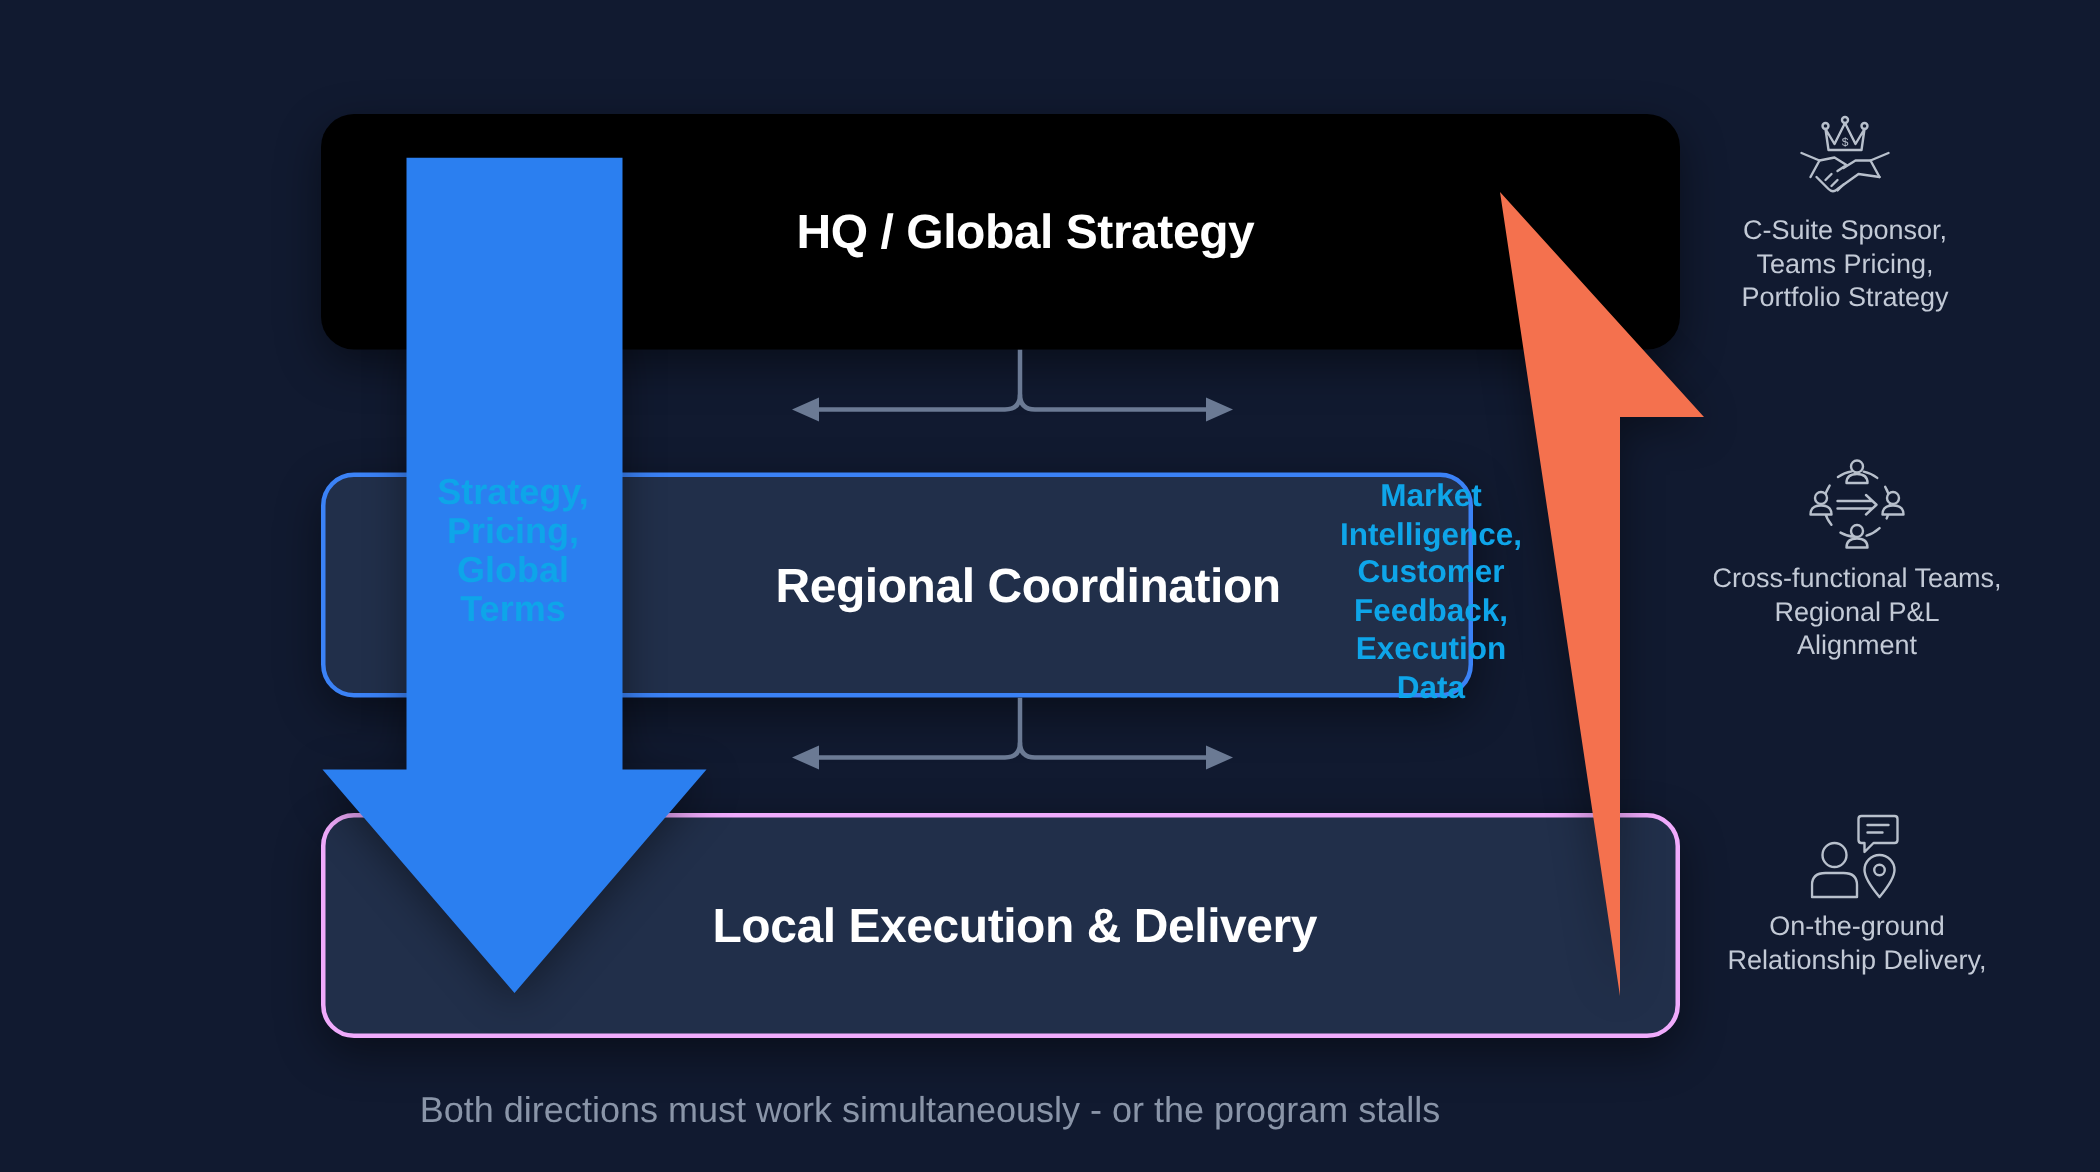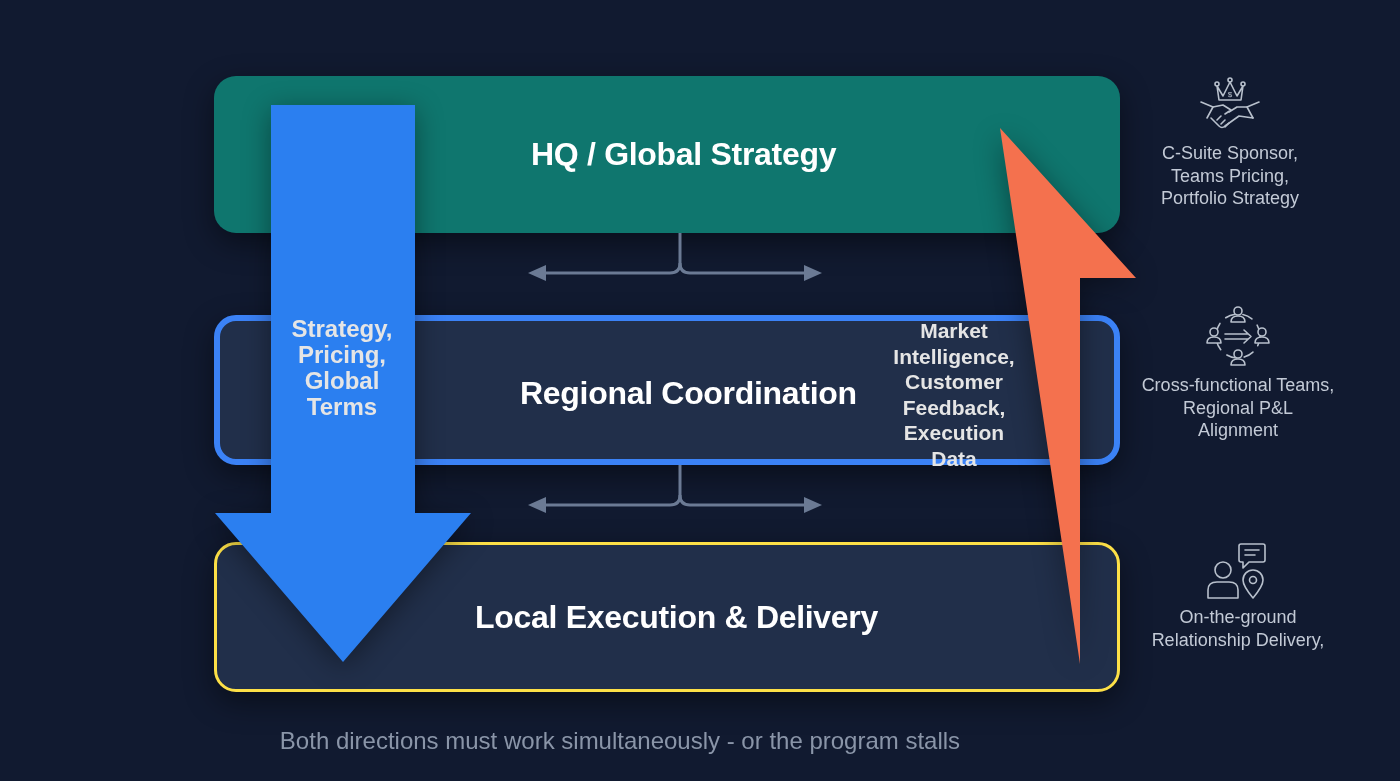--- a/index.html
+++ b/index.html
@@ -1,23 +1,23 @@
 <!DOCTYPE html>
 <html><head>
 <meta charset="utf-8">
 <style>
   html,body{margin:0;padding:0;}
   body{width:1400px;height:781px;background:#111a30;position:relative;overflow:hidden;font-family:"Liberation Sans",sans-serif;}
   .tier{position:absolute;border-radius:22px;box-sizing:border-box;display:flex;align-items:center;justify-content:center;}
-  .tier-top{left:214px;top:76px;width:906px;height:157px;background:#0f766e;box-shadow:0 10px 30px rgba(0,0,0,.45);}
-  .tier-mid{left:214px;top:315px;width:906px;height:150px;background:#212f4a;border:6px solid #3b82f6;box-shadow:0 10px 30px rgba(0,0,0,.45);}
-  .tier-bot{left:214px;top:542px;width:906px;height:150px;background:#212f4a;border:3px solid #fde047;box-shadow:0 10px 30px rgba(0,0,0,.45);}
+  .tier-top{left:214px;top:76px;width:906px;height:157px;background:#000000;box-shadow:0 10px 30px rgba(0,0,0,.45);}
+  .tier-mid{left:214px;top:315px;width:768px;height:150px;background:#212f4a;border:3px solid #3b82f6;box-shadow:0 10px 30px rgba(0,0,0,.45);}
+  .tier-bot{left:214px;top:542px;width:906px;height:150px;background:#212f4a;border:3px solid #f0abfc;box-shadow:0 10px 30px rgba(0,0,0,.45);}
   .tier-label{color:#ffffff;font-weight:bold;font-size:32px;letter-spacing:-0.3px;position:absolute;white-space:nowrap;}
   .arrow{position:absolute;}
-  .arrow-text{position:absolute;color:#e5e5e5;font-weight:bold;text-align:center;line-height:26px;}
+  .arrow-text{position:absolute;color:#0ea5e9;font-weight:bold;text-align:center;line-height:26px;}
   .connector{position:absolute;}
   .side{position:absolute;text-align:center;color:#c3cad6;font-size:18px;line-height:22.5px;}
   .side .icon{display:block;margin:0 auto 6px auto;}
   .footer{position:absolute;left:0;width:1240px;top:727px;text-align:center;color:#8a95a8;font-size:24px;}
 </style>
 </head>
 <body>
 
 <div class="tier tier-top">
   <span class="tier-label" style="left:317px;top:60px;">HQ / Global Strategy</span>

